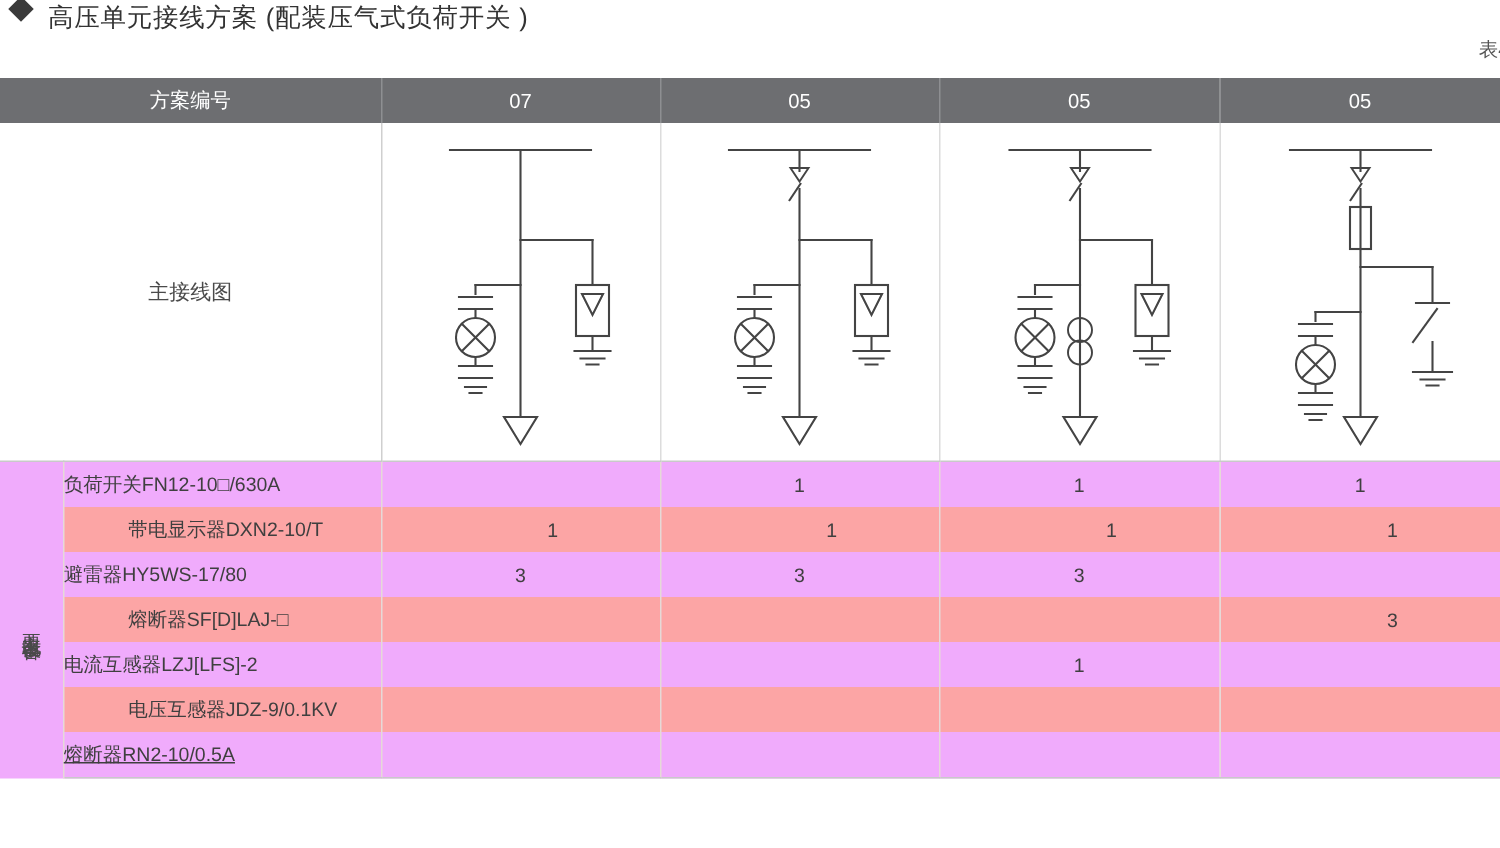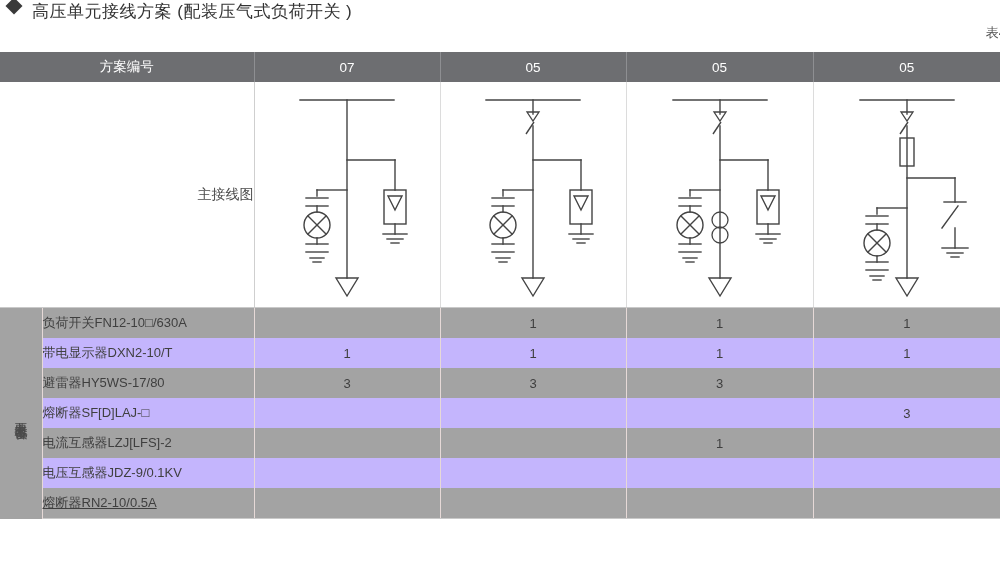--- a/index.html
+++ b/index.html
@@ -76,21 +76,21 @@
     margin-left: 20px;
   }
   .hdr td:last-child { border-right: 0; }
   .hdr td.hdr-first { border-right: 1px solid #8e8f92; }
 
   
   .diagram-row td {
     background: #ffffff;
     height: 210px;
     vertical-align: middle;
-    text-align: right;
+    text-align: center;
     border-bottom: 1px solid #c9c9c9;
     border-right: 1px solid #dcdcdc;
   }
   .diagram-row td:last-child { border-right: 0; }
   .diagram-label {
     font-size: 14px;
     color: #4a4a4a;
   }
 
   
@@ -113,22 +113,22 @@
     white-space: nowrap;
   }
 
   
   .eq-row td {
     height: 30px;
     vertical-align: middle;
     border-right: 1px solid #e6d9d7;
   }
   .eq-row td:last-child { border-right: 0; }
-  .eq-row.odd td { background: #a3a3a3; }
-  .eq-row.even td { background: #c4b5fd; }
+  .eq-row.odd td { background: #f0abfc; }
+  .eq-row.even td { background: #fca5a5; padding-left: 43px; }
   .eq-name {
     padding-left: 14px;
     font-size: 13px;
     color: #3f3f3f;
     white-space: nowrap;
     border-left: 1px solid #cfcfcf;
   }
   .eq-val {
     text-align: center;
     font-size: 13px;

